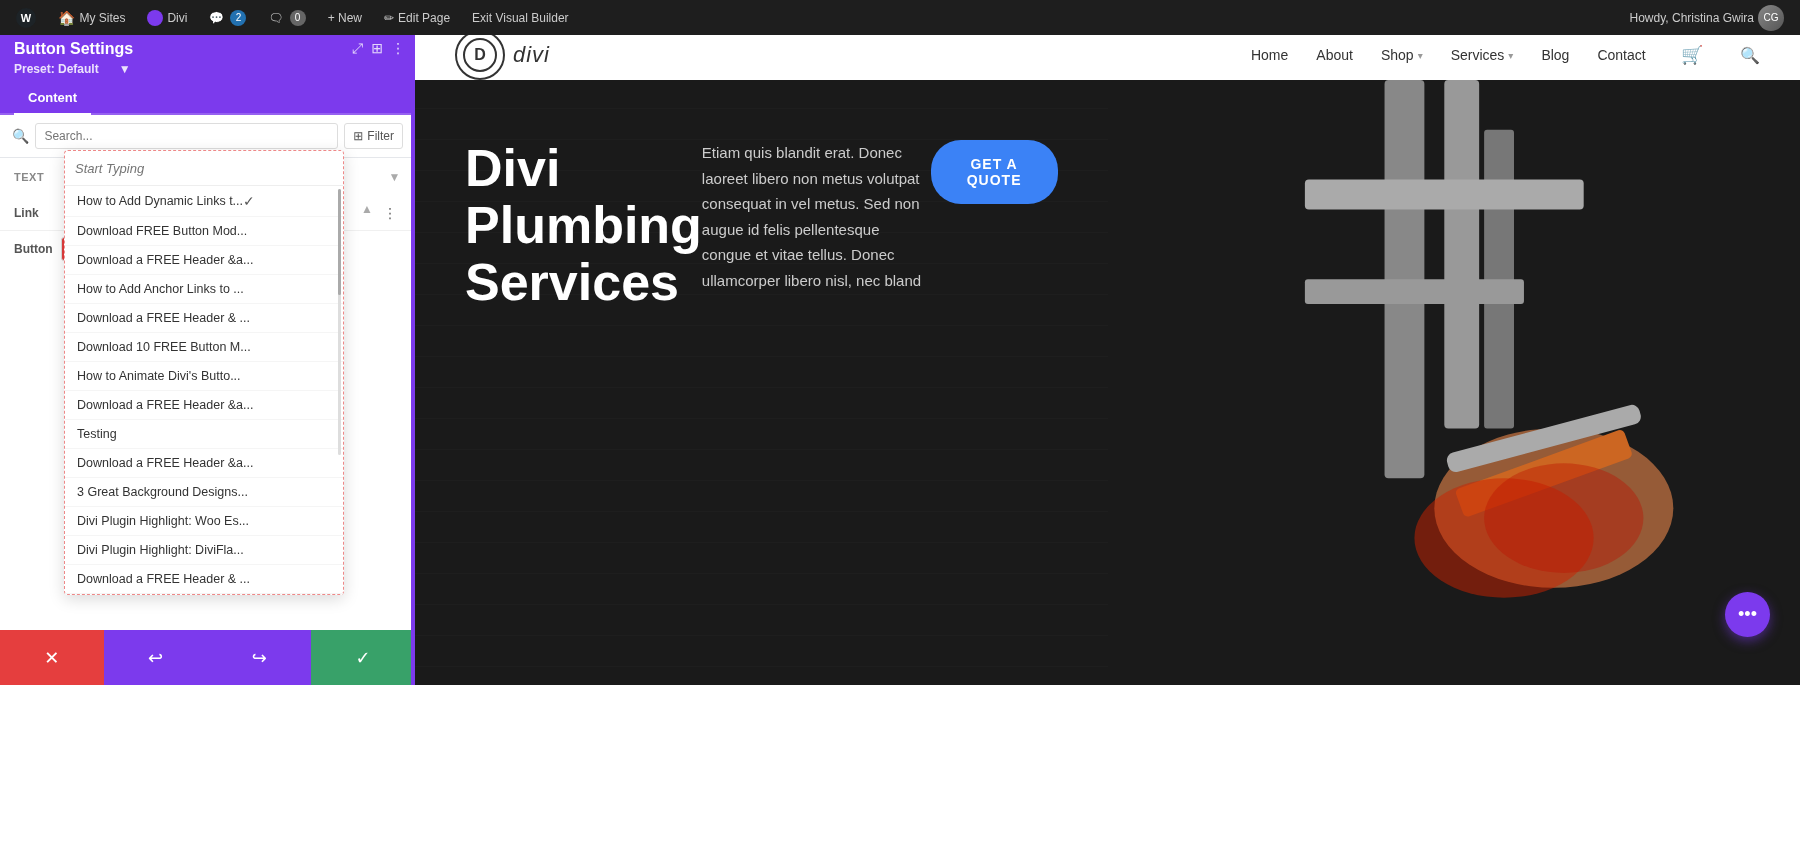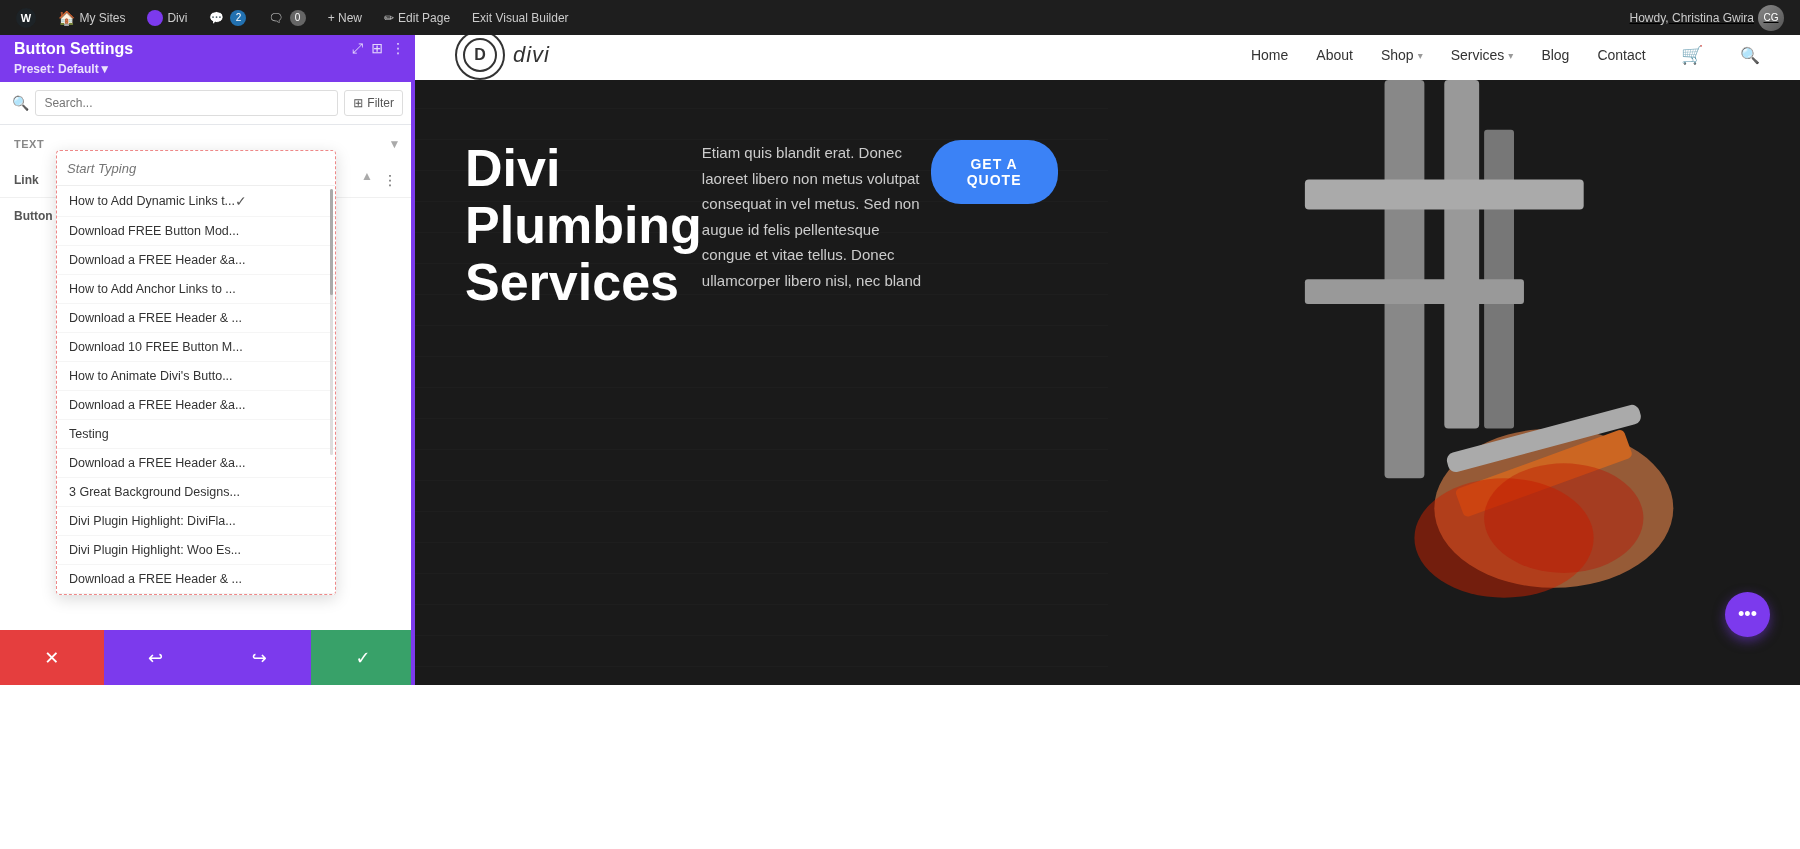--- a/index.html
+++ b/index.html
@@ -15,21 +15,21 @@
       align-items: center;
       padding: 0 8px;
       z-index: 1000;
       gap: 6px;
     }
     .admin-bar-item {
       display: flex; align-items: center; gap: 4px;
       color: #ccc; font-size: 12px; padding: 0 8px; height: 100%;
       cursor: pointer; white-space: nowrap;
     }
-    .admin-bar-right { margin-left: auto; display: flex; align-items: center; text-decoration: underline; }
+    .admin-bar-right { margin-left: auto; display: flex; align-items: center; }
     .comment-badge {
       background: #2271b1; color: #fff; border-radius: 50%; width: 16px; height: 16px;
       font-size: 10px; display: flex; align-items: center; justify-content: center; margin-left: 2px;
     }
 
     
     .main-layout {
       display: flex;
       height: 685px;
       padding-top: 30px;
@@ -49,21 +49,21 @@
     
     .panel-header {
       background: #7c3aed;
       padding: 10px 14px 6px;
       color: #fff;
     }
     .panel-title {
       font-size: 16px; font-weight: 700; margin-bottom: 4px;
     }
     .panel-preset {
-      font-size: 12px; color: rgba(255,255,255,0.85); display: flex; align-items: center; gap: 0;
+      font-size: 12px; color: rgba(255,255,255,0.85); display: flex; align-items: center; gap: 20px;
     }
     .panel-preset span { font-weight: 600; }
     .panel-header-icons {
       position: absolute; top: 10px; right: 10px;
       display: flex; gap: 8px;
     }
     .panel-header-icon { color: #fff; cursor: pointer; opacity: 0.8; font-size: 14px; }
 
     
     .panel-tabs {
@@ -115,21 +115,21 @@
       padding: 6px 14px; display: flex; align-items: center; gap: 8px;
     }
     .color-swatch { width: 24px; height: 24px; border-radius: 3px; border: 1px solid #ddd; cursor: pointer; }
     .color-red { background: #e53e3e; }
     .color-green { background: #38a169; }
 
     
     .dropdown-overlay {
       position: absolute;
       top: 120px;
-      left: 56px;
+      left: 64px;
       width: 280px;
       background: #fff;
       border: 1px dashed #e88;
       border-radius: 4px;
       z-index: 200;
       box-shadow: 0 4px 16px rgba(0,0,0,0.15);
     }
     .dropdown-search {
       padding: 8px 10px;
       border-bottom: 1px solid #eee;
@@ -350,20 +350,24 @@
         <span>Preset: Default</span>
         <span>▼</span>
       </div>
       <div class="panel-header-icons">
         <span class="panel-header-icon">⤢</span>
         <span class="panel-header-icon">⊞</span>
         <span class="panel-header-icon">⋮</span>
       </div>
     </div>
 
+    <div class="panel-tabs">
+      <div class="panel-tab active">Content</div>
+      <div class="panel-tab" style="visibility:hidden; width:0;">Design</div>
+    </div>
 
     <div class="panel-search">
       <span style="color:#aaa;font-size:14px;">🔍</span>
       <input type="text" placeholder="Search..." style="">
       <button class="filter-btn">
         <span>⊞</span>
         <span>Filter</span>
       </button>
     </div>
 
@@ -421,24 +425,24 @@
           <div class="dropdown-item">
             <span>Testing</span>
           </div>
           <div class="dropdown-item">
             <span>Download a FREE Header &amp;a...</span>
           </div>
           <div class="dropdown-item">
             <span>3 Great Background Designs...</span>
           </div>
           <div class="dropdown-item">
+            <span>Divi Plugin Highlight: Woo Es...</span>
+          </div>
+          <div class="dropdown-item">
             <span>Divi Plugin Highlight: DiviFla...</span>
-          </div>
-          <div class="dropdown-item">
-            <span>Divi Plugin Highlight: Woo Es...</span>
           </div>
           <div class="dropdown-item">
             <span>Download a FREE Header &amp; ...</span>
           </div>
         </div>
       <div class="dropdown-scroll-bar">
         <div class="dropdown-scroll-thumb"></div>
       </div>
     </div>
 

